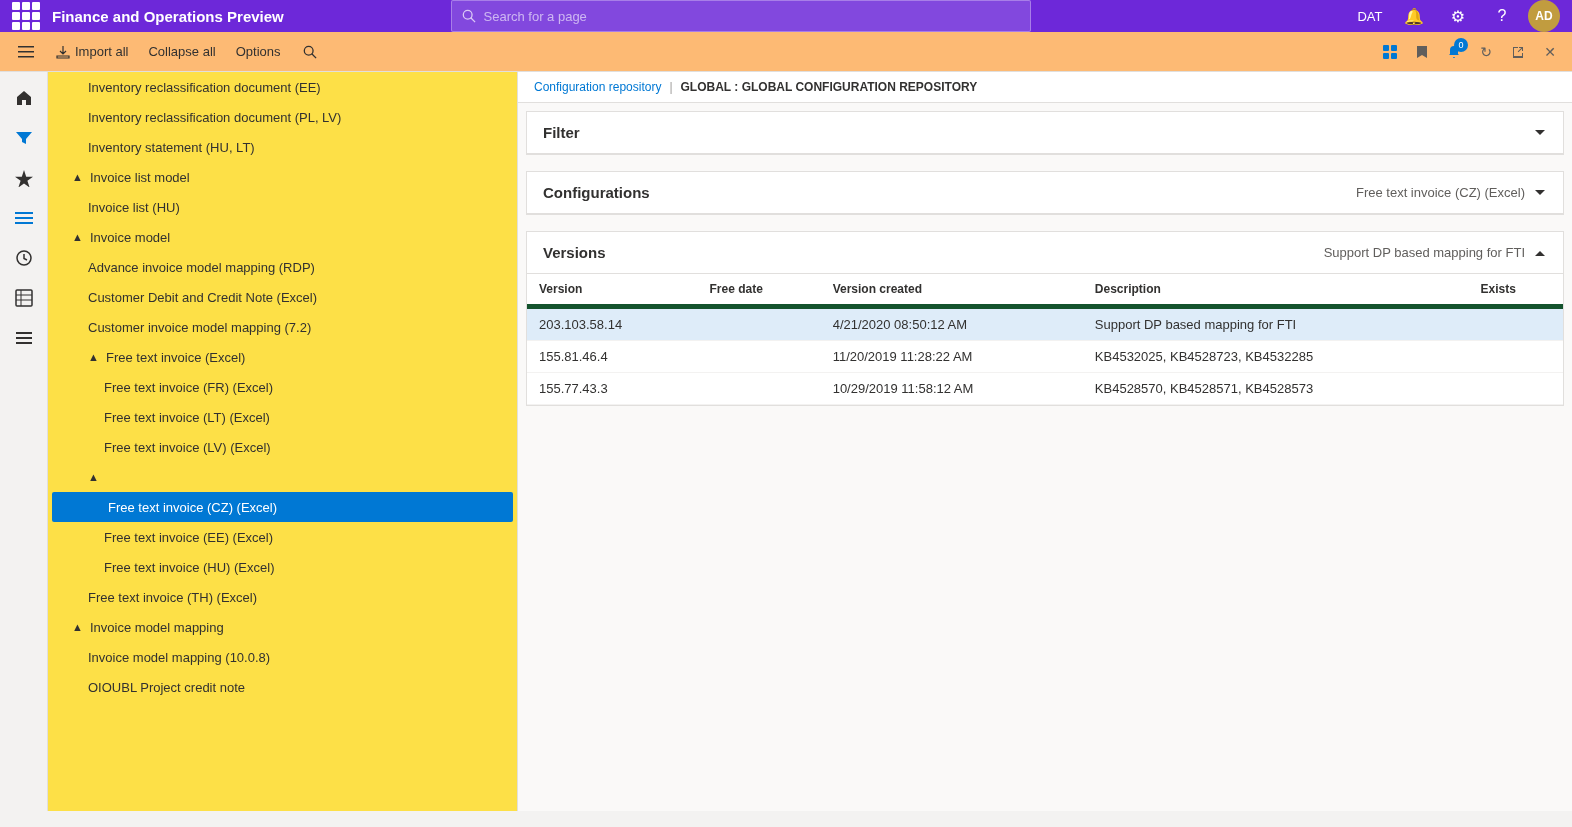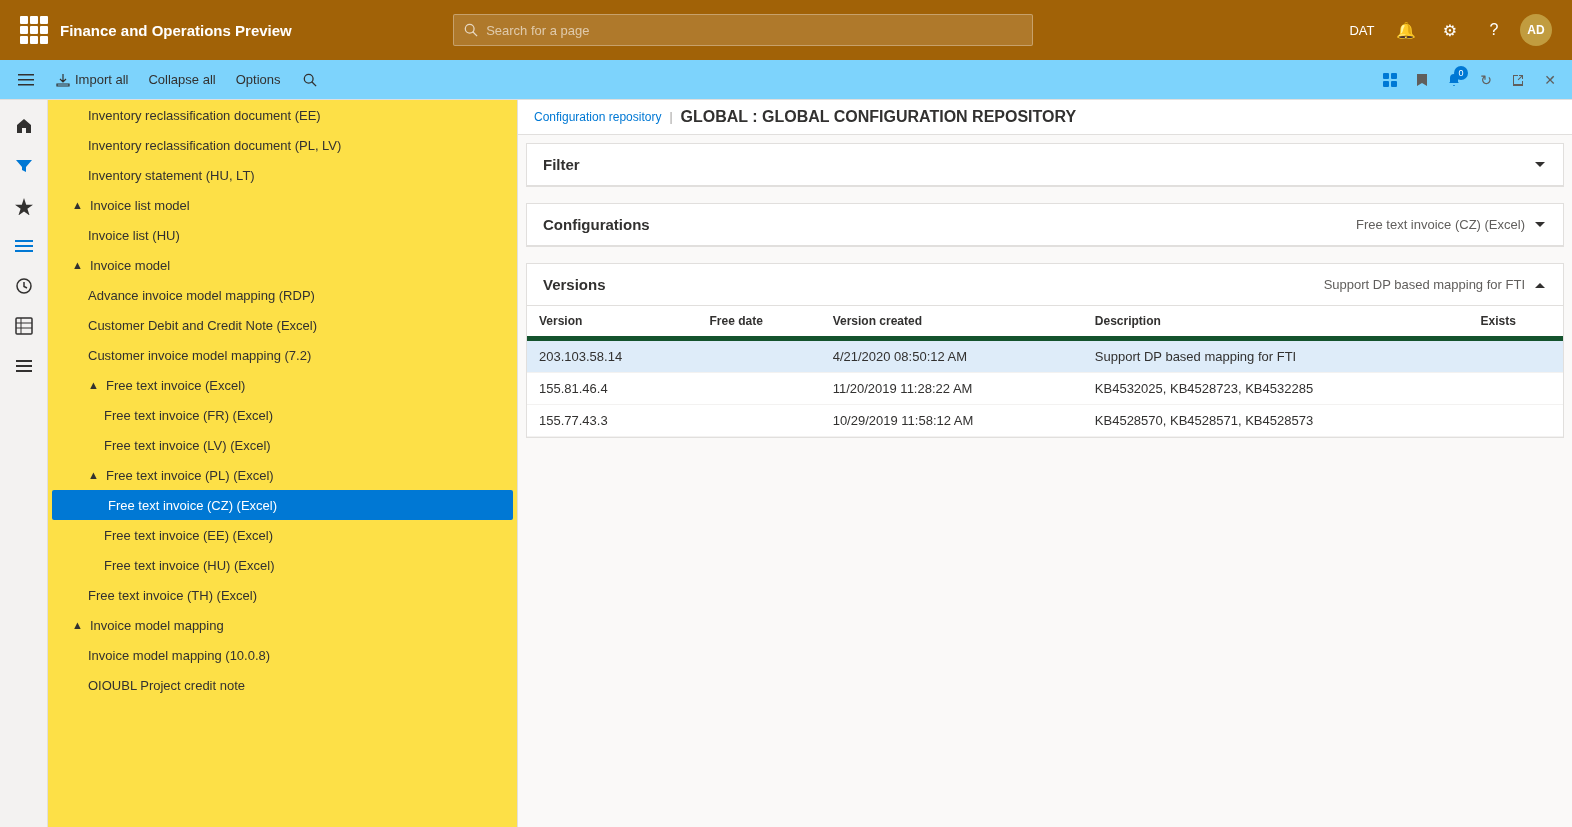--- a/index.html
+++ b/index.html
@@ -1,24 +1,24 @@
 <!DOCTYPE html>
 <html><head>
   <meta charset="utf-8">
   <style>
     * { margin: 0; padding: 0; box-sizing: border-box; }
     body { font-family: 'Segoe UI', Arial, sans-serif; font-size: 13px; background: #f3f2f1; color: #323130; width: 1572px; height: 827px; overflow: hidden; }
 
     
     .top-bar {
-      background: #a16207;
-      height: 60px;
+      background: #6d28d9;
+      height: 32px;
       display: flex;
       align-items: center;
-      padding: 0 20px;
+      padding: 0 12px;
       gap: 12px;
       color: white;
     }
     .top-bar-grid-icon {
       width: 28px; height: 28px;
       display: grid; grid-template-columns: repeat(3,8px); grid-template-rows: repeat(3,8px); gap: 2px;
       cursor: pointer;
     }
     .top-bar-grid-icon span { background: white; border-radius: 1px; display: block; }
     .top-bar-title { font-size: 15px; font-weight: 600; color: white; white-space: nowrap; }
@@ -39,21 +39,21 @@
       font-size: 13px; outline: none; flex: 1;
     }
     .top-bar-search input::placeholder { color: rgba(255,255,255,0.6); }
     .top-bar-right { margin-left: auto; display: flex; align-items: center; gap: 8px; }
     .top-bar-item { color: white; width: 36px; height: 36px; display: flex; align-items: center; justify-content: center; cursor: pointer; border-radius: 2px; font-size: 16px; position: relative; }
     .top-bar-item.text { font-size: 13px; font-weight: 400; }
     .avatar { background: #c19c3f; border-radius: 50%; width: 32px; height: 32px; display: flex; align-items: center; justify-content: center; font-size: 12px; font-weight: 700; color: white; cursor: pointer; }
 
     
     .sub-bar {
-      background: #7dd3fc;
+      background: #fdba74;
       height: 40px;
       display: flex;
       align-items: center;
       padding: 0 8px;
       border-bottom: 1px solid #e1dfdd;
       gap: 4px;
     }
     .sub-bar-btn {
       display: flex; align-items: center; gap: 5px;
       padding: 4px 8px; cursor: pointer; border-radius: 2px;
@@ -344,25 +344,27 @@
       <span class="label">Customer invoice model mapping (7.2)</span>
     </div>
     <div class="tree-item tree-indent-2">
       <span class="chevron">▲</span>
       <span class="label">Free text invoice (Excel)</span>
     </div>
     <div class="tree-item tree-indent-3">
       <span class="label">Free text invoice (FR) (Excel)</span>
     </div>
     <div class="tree-item tree-indent-3">
+      <span class="label">Free text invoice (LT) (Excel)</span>
+    </div>
+    <div class="tree-item tree-indent-3">
       <span class="label">Free text invoice (LV) (Excel)</span>
     </div>
     <div class="tree-item tree-indent-2">
       <span class="chevron">▲</span>
-      <span class="label">Free text invoice (PL) (Excel)</span>
     </div>
     <div class="tree-item tree-indent-3 selected">
       <span class="label">Free text invoice (CZ) (Excel)</span>
     </div>
     <div class="tree-item tree-indent-3">
       <span class="label">Free text invoice (EE) (Excel)</span>
     </div>
     <div class="tree-item tree-indent-3">
       <span class="label">Free text invoice (HU) (Excel)</span>
     </div>
@@ -379,21 +381,21 @@
     <div class="tree-item tree-indent-2">
       <span class="label">OIOUBL Project credit note</span>
     </div>
   </div>
 
   <div class="content-area">
 
     <div class="breadcrumb">
       <span style="color:#0078d4;cursor:pointer;">Configuration repository</span>
       <span style="color:#a19f9d;">|</span>
-      <span style="font-weight:600;color:#323130;font-size:16px;">GLOBAL : GLOBAL CONFIGURATION REPOSITORY</span>
+      <span style="font-weight:600;color:#323130;font-size:12px;">GLOBAL : GLOBAL CONFIGURATION REPOSITORY</span>
     </div>
 
     <div class="section">
       <div class="section-header">
         <span class="section-title">Filter</span>
         <div class="section-right">
           <svg width="14" height="14" viewBox="0 0 14 14" fill="#323130">
               <path d="M2 4l5 5 5-5"></path>
             </svg>
         </div>

